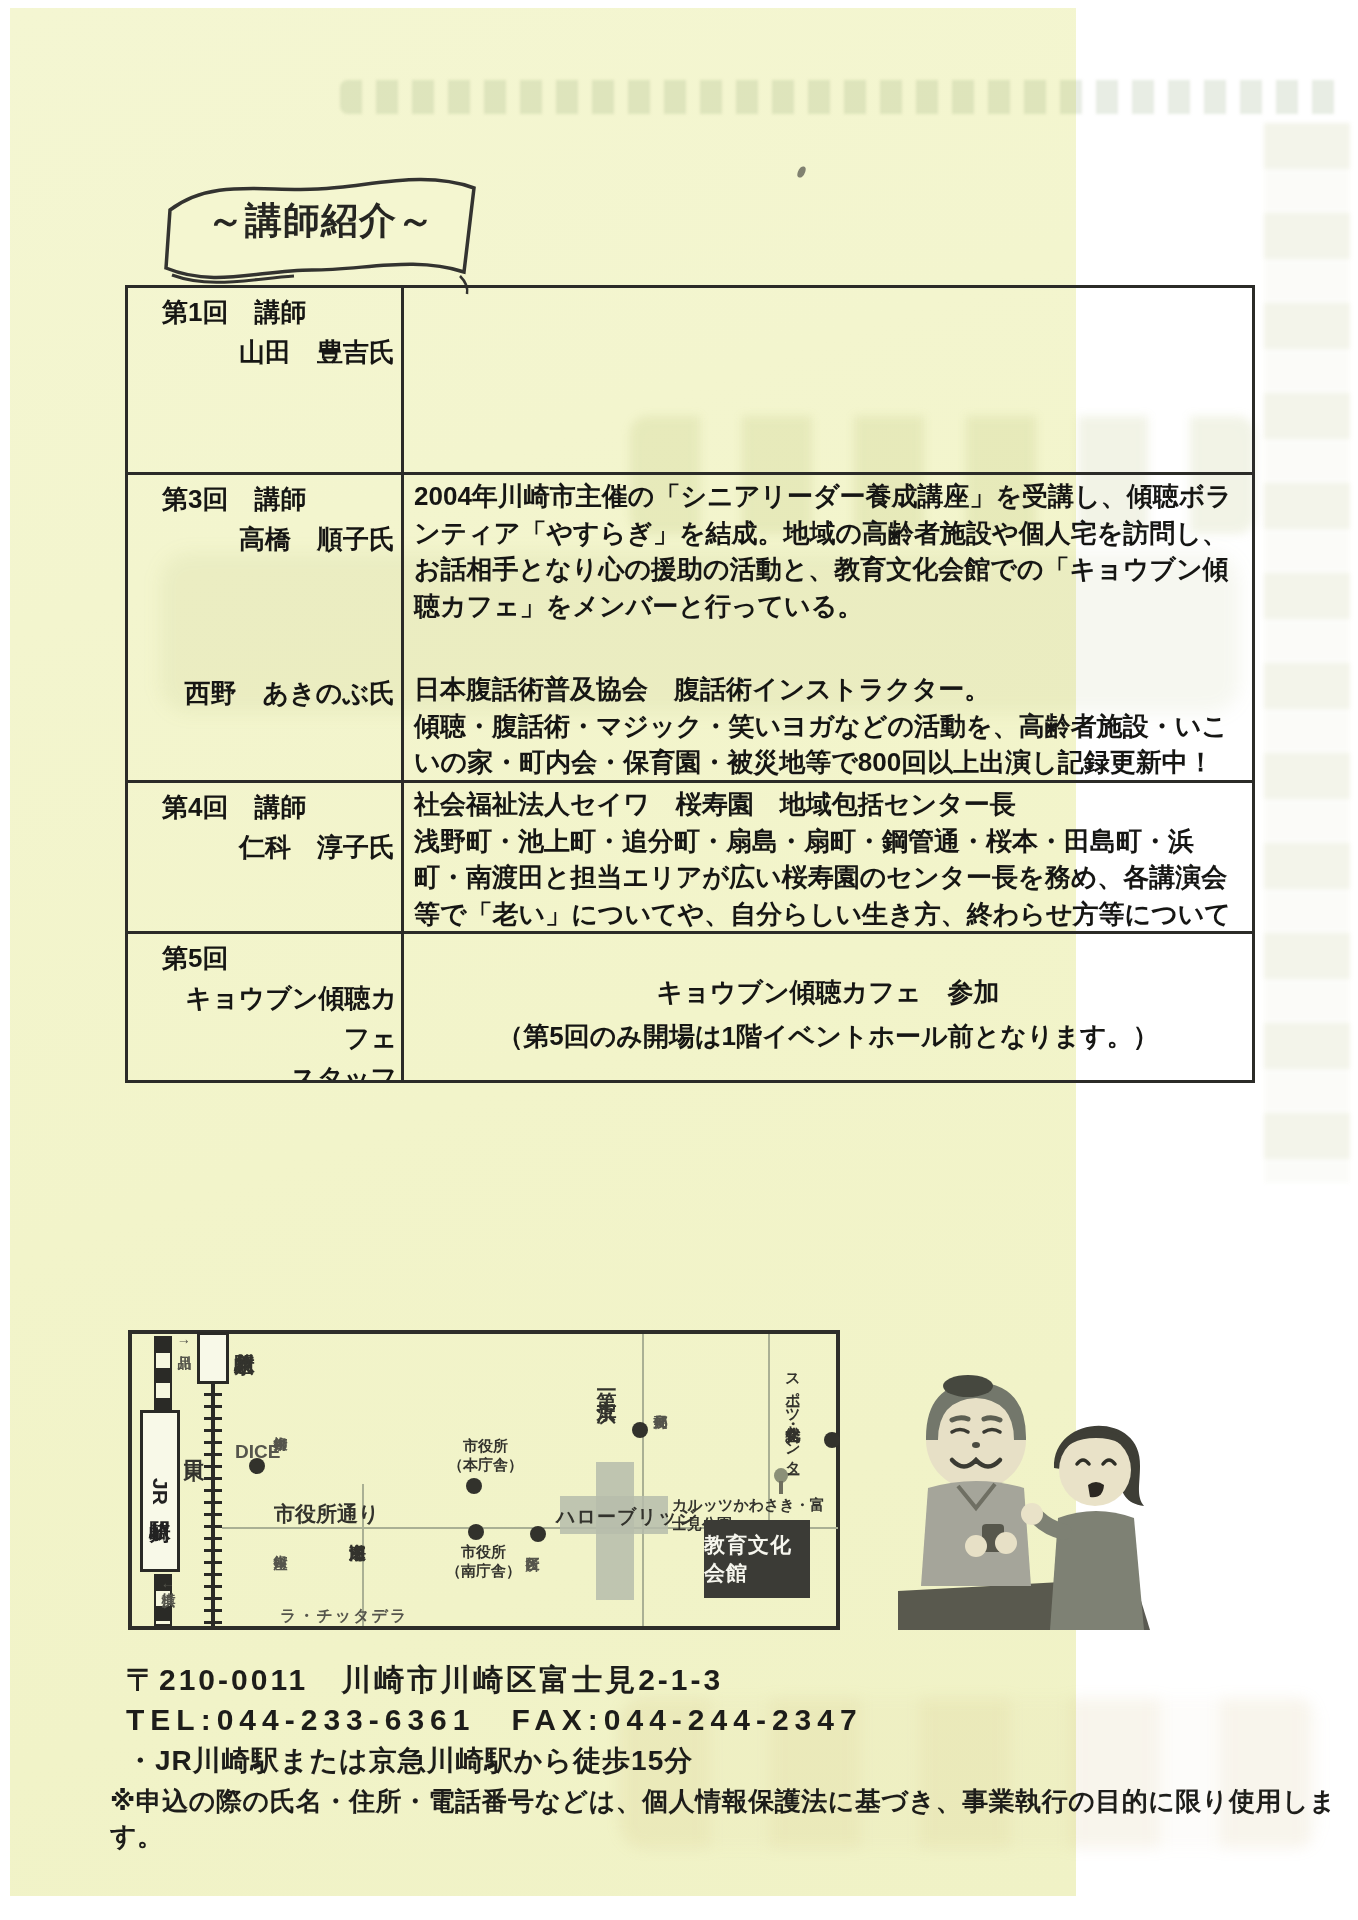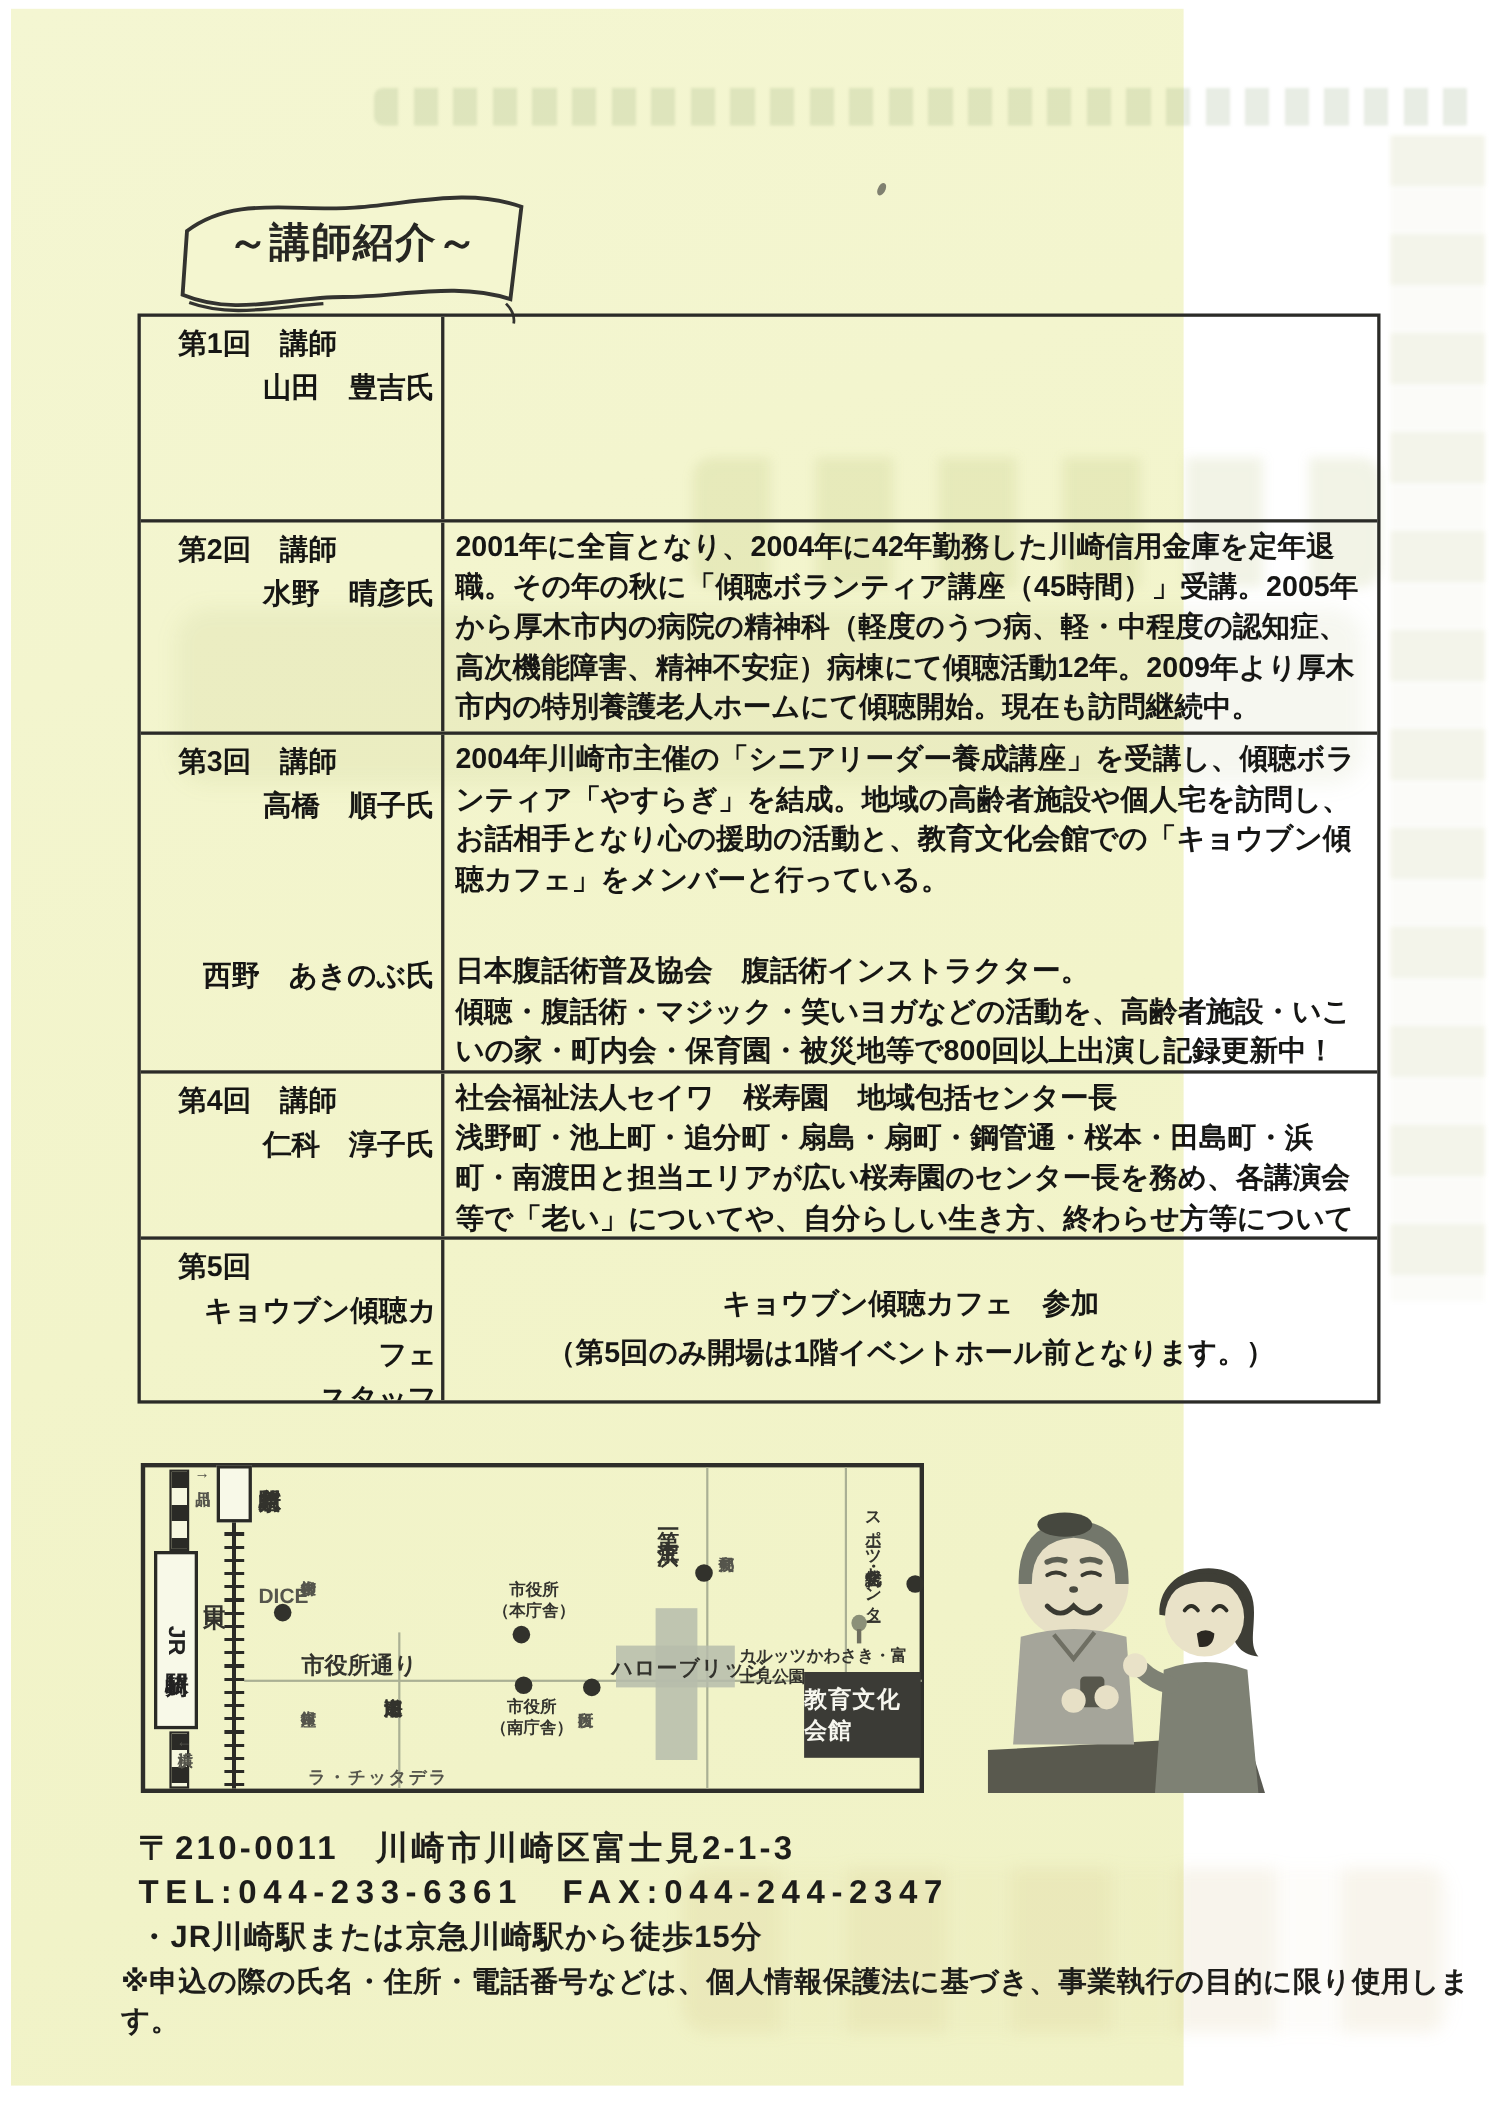--- a/index.html
+++ b/index.html
@@ -55,21 +55,21 @@
   .road{position:absolute;background:#aab094;}
   .rail-jr{position:absolute;width:18px;border:2px solid #2a2a26;box-sizing:border-box;
     background:repeating-linear-gradient(180deg,#2a2a26 0 15px,#f6f7df 15px 30px);}
   .station-box{position:absolute;background:#f8f9e8;border:3px solid #2a2a26;box-sizing:border-box;
     display:flex;align-items:center;justify-content:center;}
   .rail-keikyu{position:absolute;width:18px;
     background:
       repeating-linear-gradient(180deg,transparent 0 9px,#2a2a26 9px 12px),
       linear-gradient(90deg,transparent 0 7px,#2a2a26 7px 11px,transparent 11px 18px);}
   .cross-bar{position:absolute;background:#b6bcab;opacity:.85;}
-  #venue-box{position:absolute;left:599px;top:186px;width:106px;height:78px;background:#3b3b36;
+  #venue-box{position:absolute;left:572px;top:186px;width:106px;height:78px;background:#3b3b36;
     display:flex;align-items:center;justify-content:center;color:#f6f6ee;font-weight:bold;font-size:21px;
     letter-spacing:1px;}
   .tree{position:absolute;left:640px;top:134px;width:18px;height:26px;}
   .tree .crown{position:absolute;left:2px;top:0;width:14px;height:15px;border-radius:50%;background:#8b9078;}
   .tree .trunk{position:absolute;left:7px;top:13px;width:4px;height:13px;background:#6e6e5e;}
 
   
   #illus{position:absolute;left:888px;top:1338px;width:282px;height:284px;}
 
   
@@ -104,29 +104,20 @@
 
     <div id="lect-table">
 
       <div class="t-row first h184">
         <div class="t-left">
           <div>第1回　講師</div>
           <div class="speaker">山田　豊吉氏</div>
         </div>
       </div>
 
-      <div class="t-row h190">
-        <div class="t-left">
-          <div>第2回　講師</div>
-          <div class="speaker">水野　晴彦氏</div>
-        </div>
-        <div class="t-right">
-            <div class="line">2001年に全盲となり、2004年に42年勤務した川崎信用金庫を定年退職。その年の秋に「傾聴ボランティア講座（45時間）」受講。2005年から厚木市内の病院の精神科（軽度のうつ病、軽・中程度の認知症、高次機能障害、精神不安症）病棟にて傾聴活動12年。2009年より厚木市内の特別養護老人ホームにて傾聴開始。現在も訪問継続中。</div>
-          </div>
-      </div>
 
       <div class="t-row h305">
         <div class="t-left">
           <div>第3回　講師</div>
           <div class="speaker">高橋　順子氏</div>
           <div class="speaker2">西野　あきのぶ氏</div>
         </div>
         <div class="t-right">
           <div>
               <div class="line">2004年川崎市主催の「シニアリーダー養成講座」を受講し、傾聴ボランティア「やすらぎ」を結成。地域の高齢者施設や個人宅を訪問し、お話相手となり心の援助の活動と、教育文化会館での「キョウブン傾聴カフェ」をメンバーと行っている。</div>

